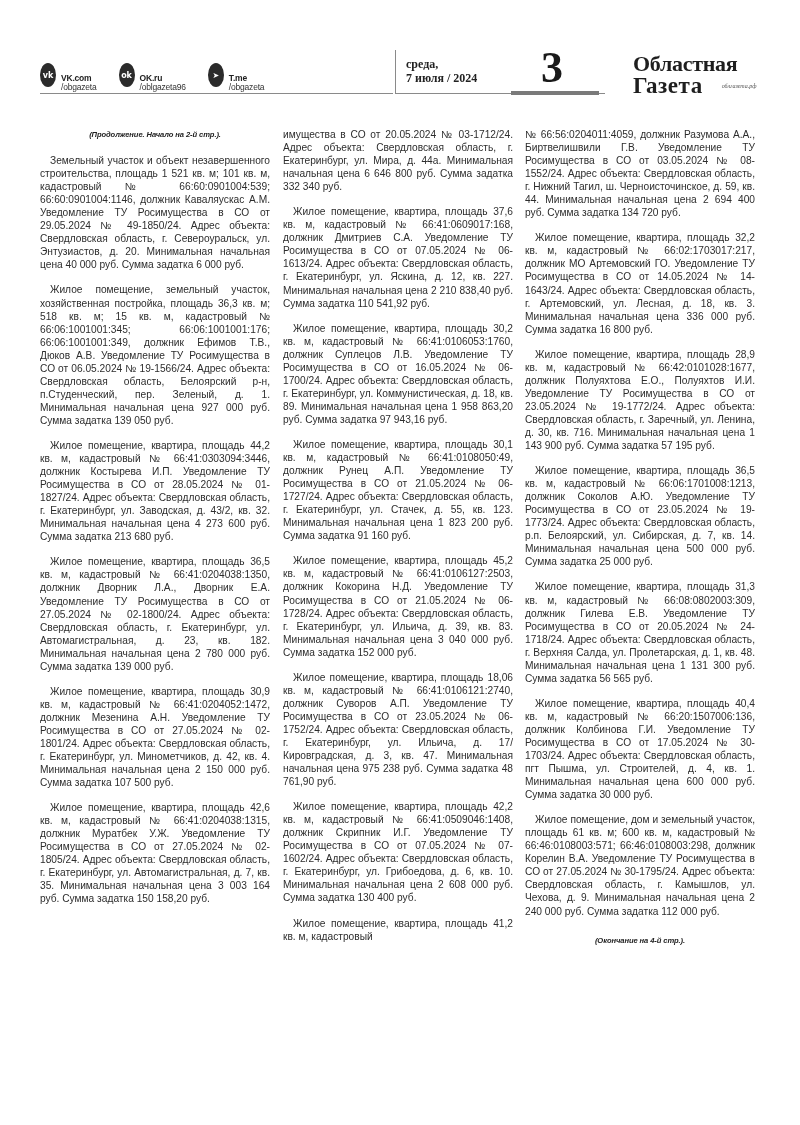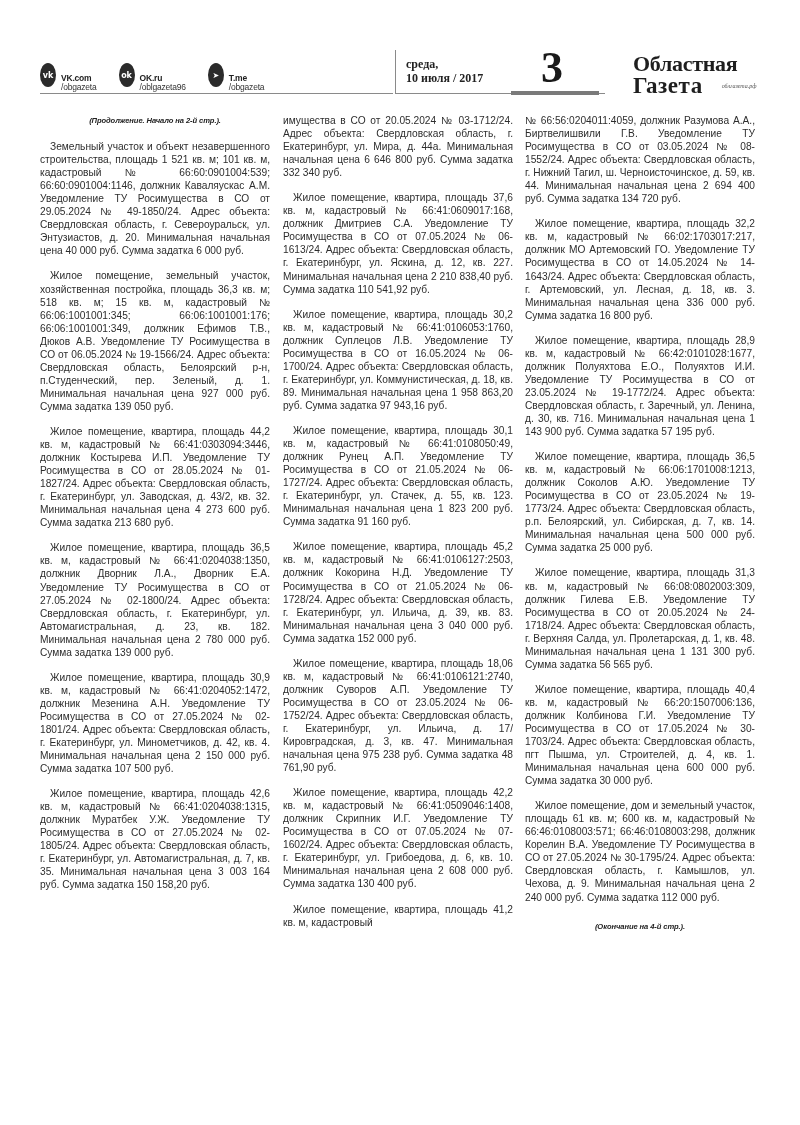--- a/index.html
+++ b/index.html
@@ -20,21 +20,21 @@
   .dateblock { position: absolute; left: 406px; top: 57px; font-family: "Liberation Serif", "DejaVu Serif", serif; font-weight: bold; font-size: 12px; line-height: 14px; color: #222; }
   .rule-mid { position: absolute; left: 395px; top: 93px; width: 210px; height: 1px; background: #8a8a8a; }
   .pagenum { position: absolute; left: 512px; top: 46px; width: 80px; text-align: center; font-family: "Liberation Serif", "DejaVu Serif", serif; font-weight: bold; font-size: 44px; line-height: 44px; color: #1a1a1a; }
   .pagebar { position: absolute; left: 511px; top: 91px; width: 88px; height: 4px; background: #7a7a7a; }
   .logo { position: absolute; left: 633px; top: 52px; font-family: "Liberation Serif", "DejaVu Serif", serif; font-weight: bold; color: #1e1e1e; }
   .logo .l1 { font-size: 22px; line-height: 23px; letter-spacing: -0.3px; }
   .logo .l2 { font-size: 23px; line-height: 22px; letter-spacing: 0.5px; display: flex; align-items: flex-start; gap: 19px; }
   .logo .site { font-size: 6px; font-style: italic; font-weight: normal; letter-spacing: 0; color: #555; }
 
   
-  .col { position: absolute; top: 114px; width: 230px; font-family: "Liberation Sans", "DejaVu Sans", sans-serif; font-size: 10.2px; line-height: 13.05px; color: #2d2d2d; }
+  .col { position: absolute; top: 128px; width: 230px; font-family: "Liberation Sans", "DejaVu Sans", sans-serif; font-size: 10.2px; line-height: 13.05px; color: #2d2d2d; }
   .col1 { left: 40px; }
   .col2 { left: 283px; }
   .col3 { left: 525px; width: 230px; }
   .note { text-align: center; font-style: italic; font-weight: bold; font-size: 7.6px; color: #222; margin-bottom: 13px; letter-spacing: -0.1px; }
   .note-end { margin-top: 16px; margin-bottom: 0; }
   .para { text-align: justify; text-indent: 10px; margin-bottom: 12px; hyphens: manual; }
   .para.cont { text-indent: 0; }
 </style>
 </head>
 <body>
@@ -60,21 +60,21 @@
       <span class="social-text">
         <div class="site">T.me</div>
         <div>/obgazeta</div>
       </span>
     </div>
   </div>
   <div class="rule-left"></div>
   <div class="vsep"></div>
   <div class="dateblock">
     <div>среда,</div>
-    <div>10 июля / 2017</div>
+    <div>7 июля / 2024</div>
   </div>
   <div class="rule-mid"></div>
   <div class="pagenum">3</div>
   <div class="pagebar"></div>
   <div class="logo">
     <div class="l1">Областная</div>
     <div class="l2">
       <span>Газета</span>
       <span class="site">облгазета.рф</span>
     </div>

